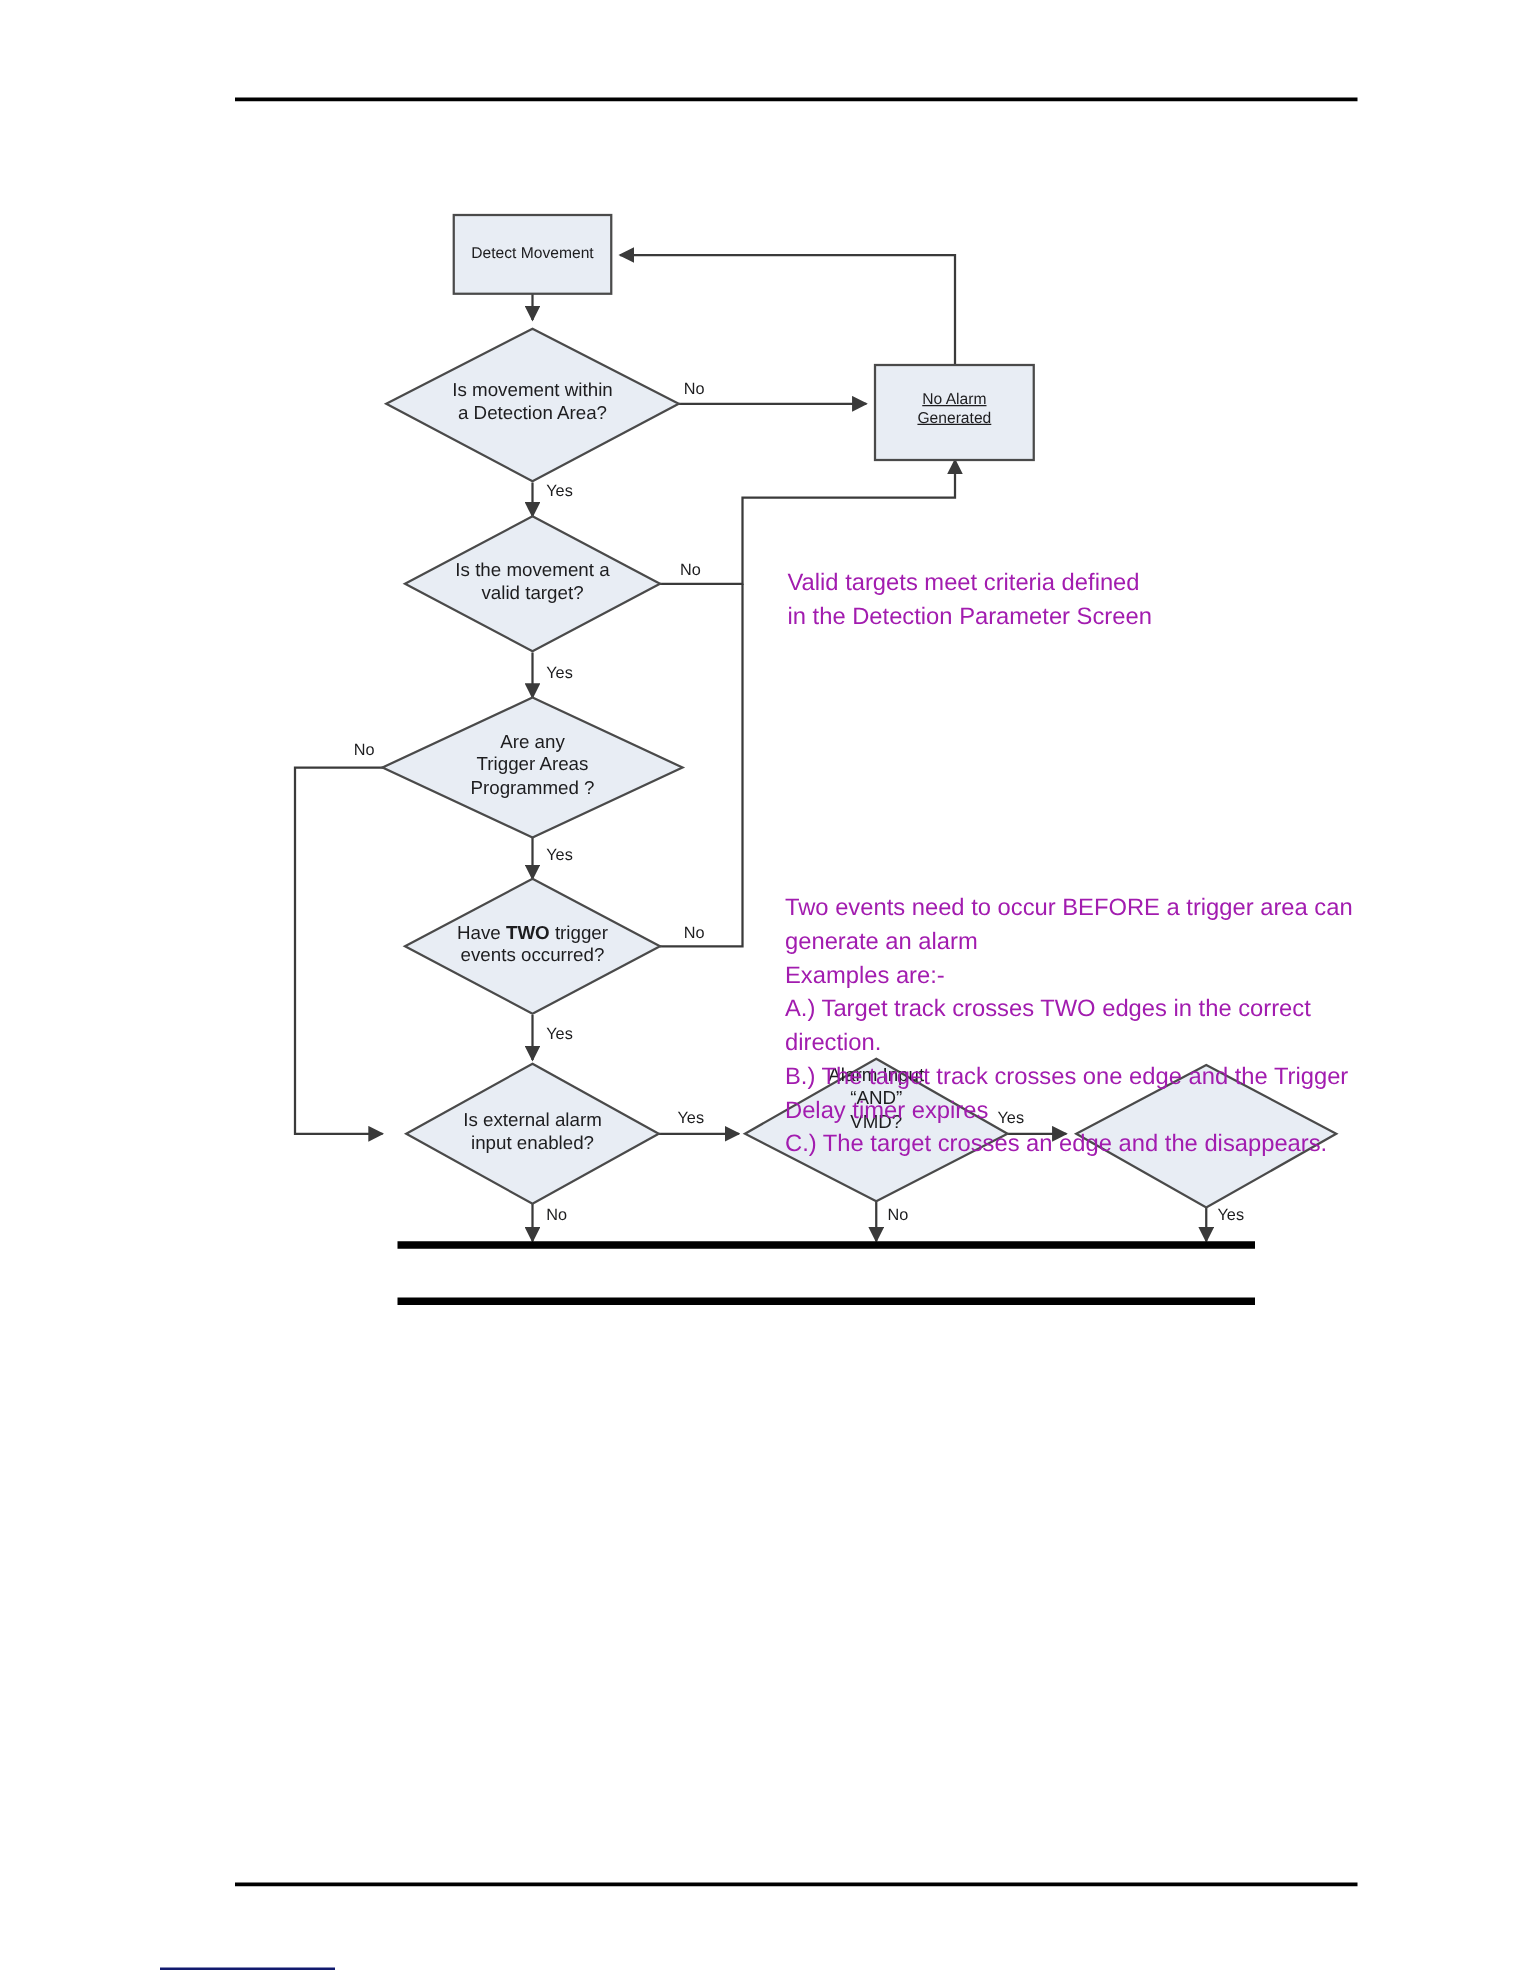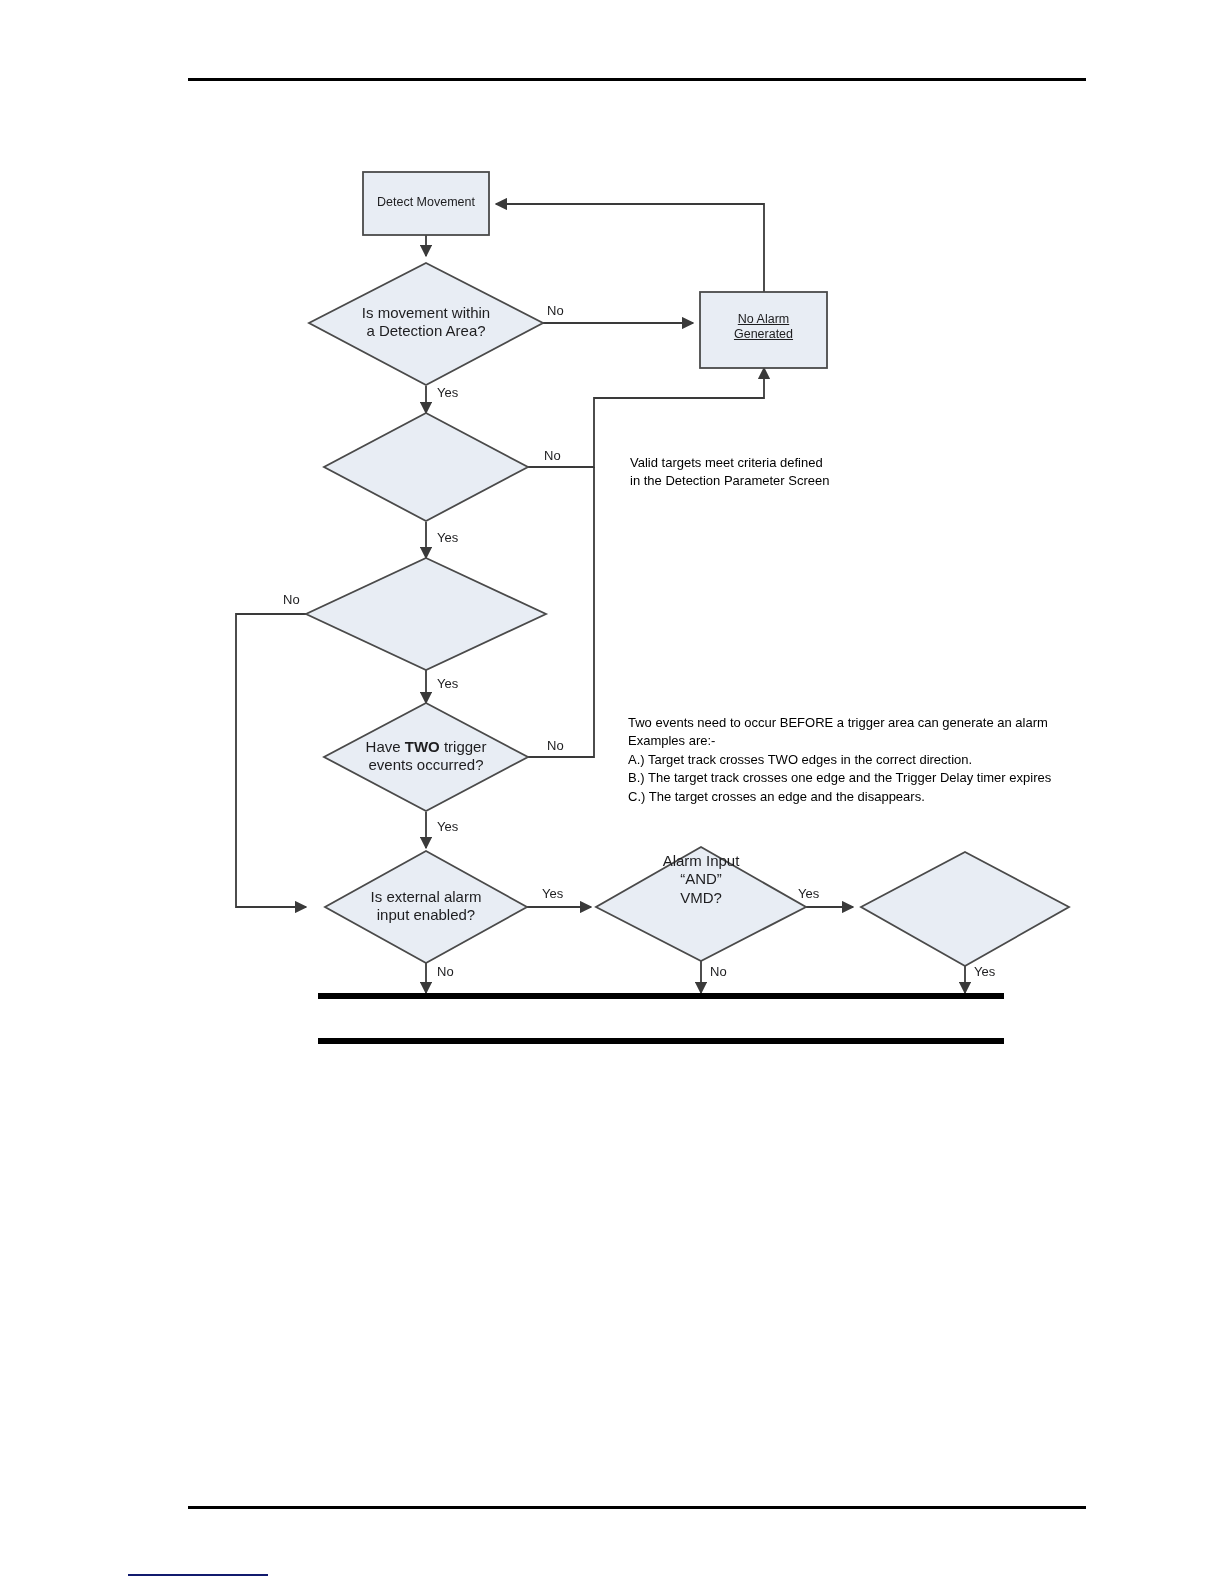--- a/index.html
+++ b/index.html
@@ -69,23 +69,23 @@
 
   .edge-label {
     position: absolute;
     font-size: 13px;
     color: #1d1d1f;
     white-space: nowrap;
   }
 
   .note {
     position: absolute;
-    font-size: 13px;
+    font-size: 19px;
     line-height: 1.42;
-    color: #000000;
+    color: #a21caf;
     white-space: pre-line;
   }
 
   #alarm-label {
     position: absolute;
     left: 318px;
     top: 1004px;
     width: 686px;
     text-align: center;
     font-size: 25px;
@@ -159,21 +159,26 @@
   </svg>
 
   <div class="node-text box-text" style="left:363px; top:195px; width:126px;">Detect Movement</div>
 
   <div class="node-text box-text" style="left:700px; top:312px; width:127px;text-decoration:underline;">No Alarm
 Generated</div>
 
   <div class="node-text dia-text" style="left:306px; top:304px; width:240px;">Is movement within
 a Detection Area?</div>
 
-
+  <div class="node-text dia-text" style="left:316px; top:448px; width:220px;">Is the movement a
+valid target?</div>
+
+  <div class="node-text dia-text" style="left:316px; top:585px; width:220px;">Are any
+Trigger Areas
+Programmed ?</div>
 
   <div class="node-text dia-text" style="left:316px; top:738px; width:220px;"><span>Have </span><span class="bold-inline">TWO</span><span> trigger
 events occurred?</span></div>
 
   <div class="node-text dia-text" style="left:316px; top:888px; width:220px;">Is external alarm
 input enabled?</div>
 
   <div class="node-text dia-text" style="left:601px; top:852px; width:200px;">Alarm Input
 “AND”
 VMD?</div>

